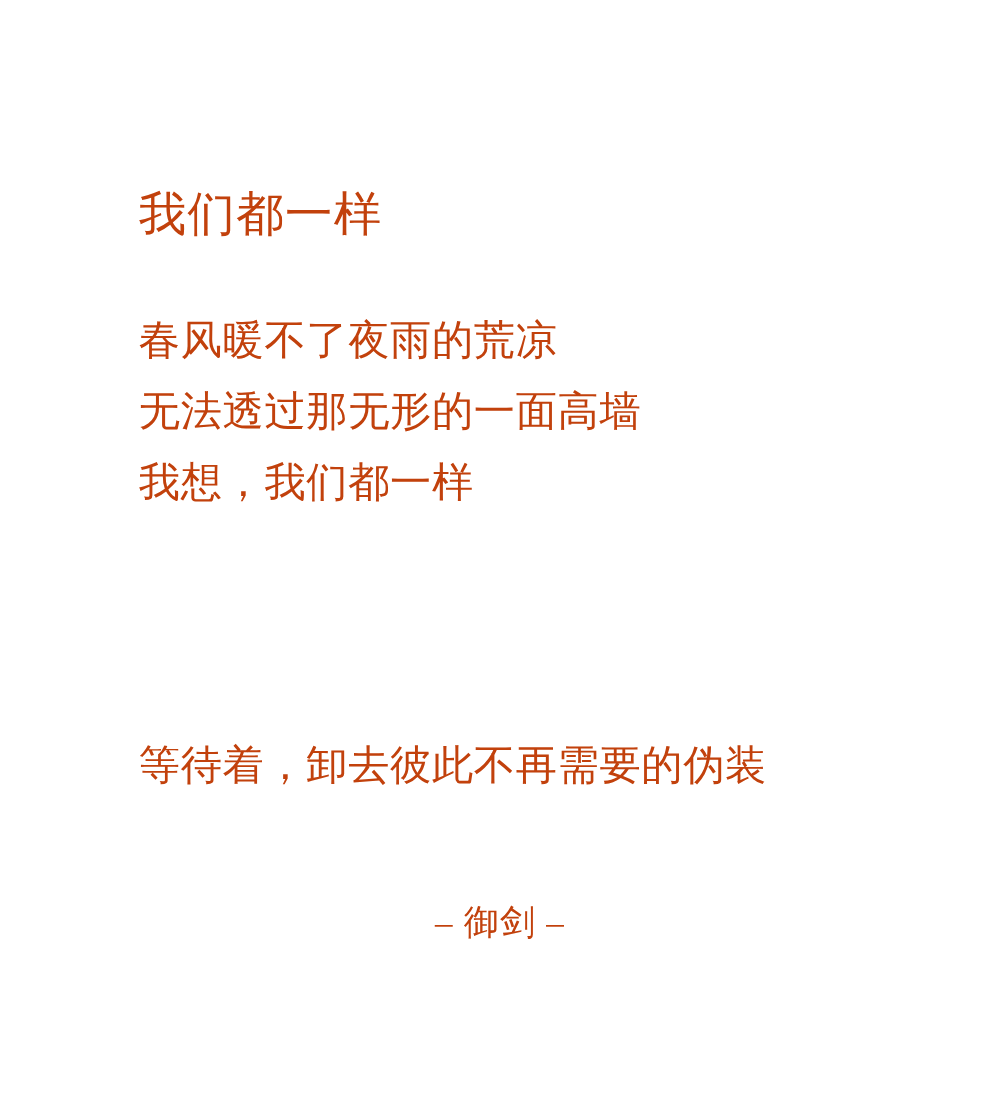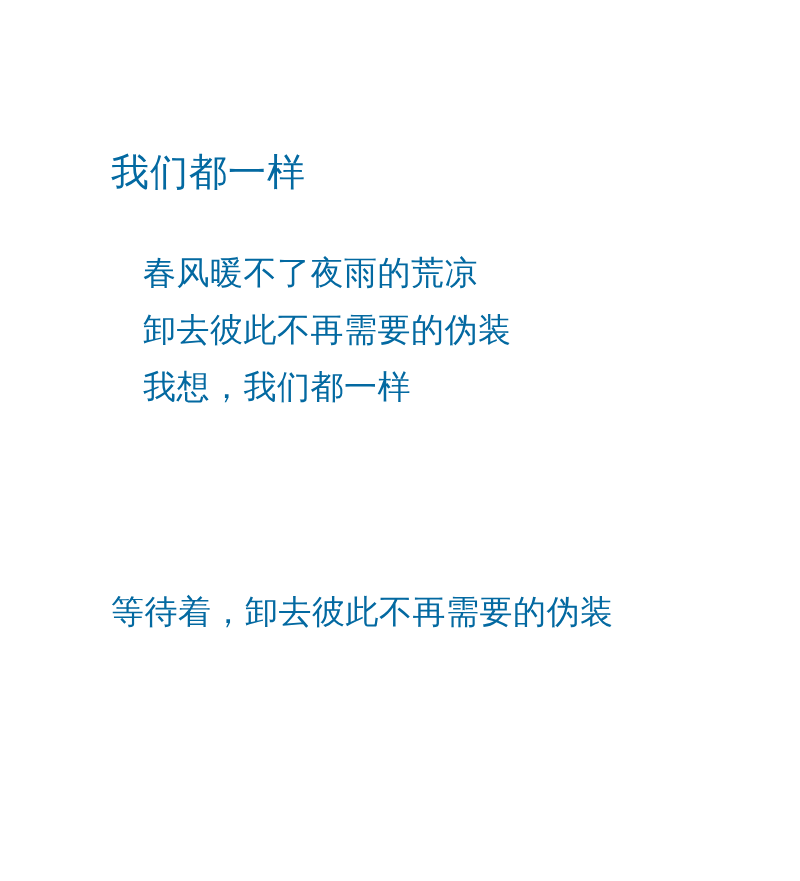--- a/index.html
+++ b/index.html
@@ -7,39 +7,39 @@
     padding: 0;
     background: #ffffff;
   }
   .page {
     position: relative;
     width: 800px;
     height: 881px;
     background: #ffffff;
     overflow: hidden;
     font-family: "Liberation Serif", "DejaVu Serif", serif;
-    color: #0369a1;
+    color: #c2410c;
   }
   .poem-title {
     position: absolute;
     left: 111px;
     top: 150px;
     margin: 0;
     font-size: 38px;
     font-weight: 400;
     line-height: 1.2;
     letter-spacing: 1px;
     white-space: nowrap;
   }
   .stanza {
     position: absolute;
     left: 111px;
     margin: 0;
   }
-  .stanza-1 { top: 245px; margin-left: 32px; }
+  .stanza-1 { top: 245px; }
   .stanza-2 { top: 586px; font-family: Liberation Mono, monospace; }
   .poem-line {
     margin: 0;
     font-size: 33px;
     font-weight: 400;
     line-height: 57px;
     letter-spacing: 0.5px;
     white-space: nowrap;
   }
   .attribution {
@@ -57,22 +57,23 @@
 </style>
 </head>
 <body>
 
 <div class="page">
 
   <h1 class="poem-title">我们都一样</h1>
 
   <div class="stanza stanza-1">
     <p class="poem-line">春风暖不了夜雨的荒凉</p>
-    <p class="poem-line">卸去彼此不再需要的伪装</p>
+    <p class="poem-line">无法透过那无形的一面高墙</p>
     <p class="poem-line">我想，我们都一样</p>
   </div>
 
   <div class="stanza stanza-2">
     <p class="poem-line">等待着，卸去彼此不再需要的伪装</p>
   </div>
 
+  <p class="attribution">– 御剑 –</p>
 
 </div>
 
 </body></html>

